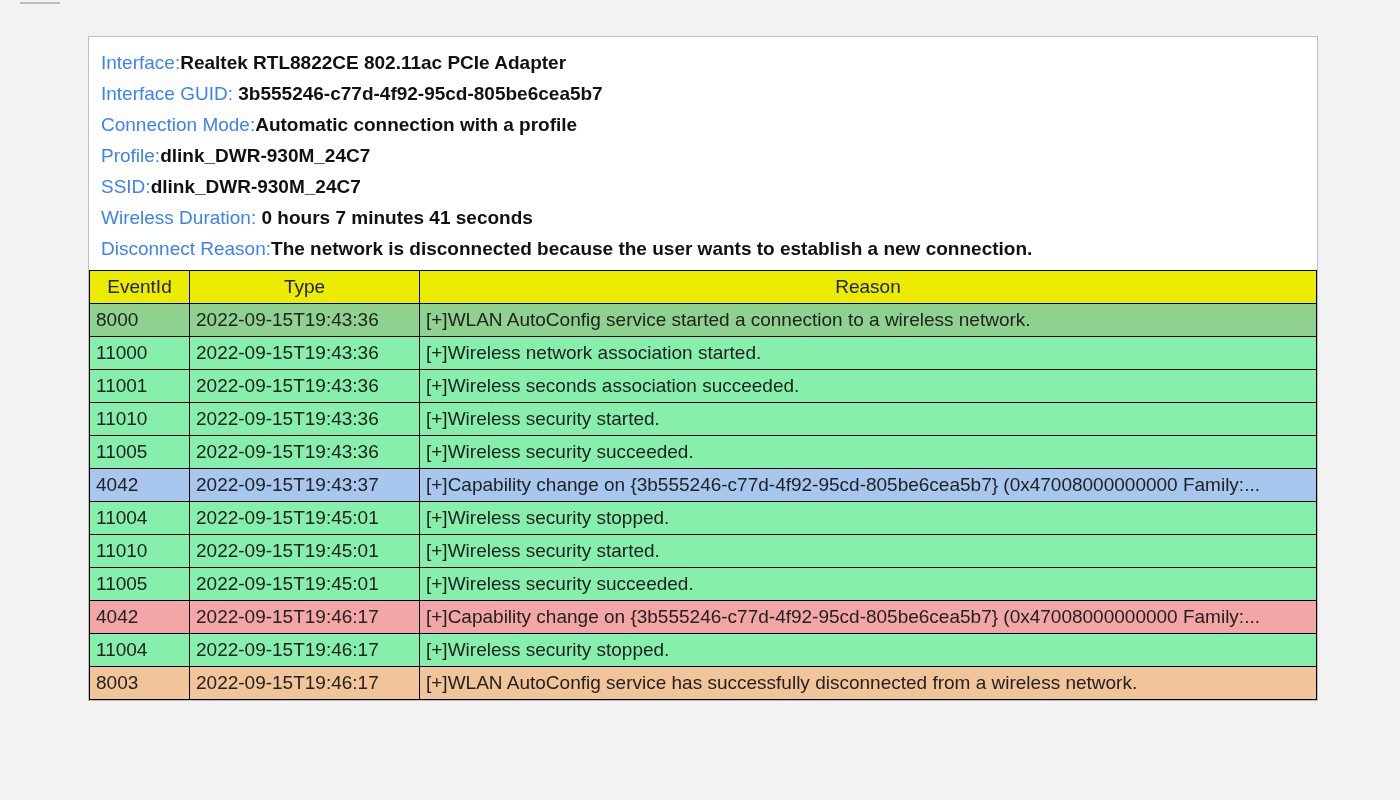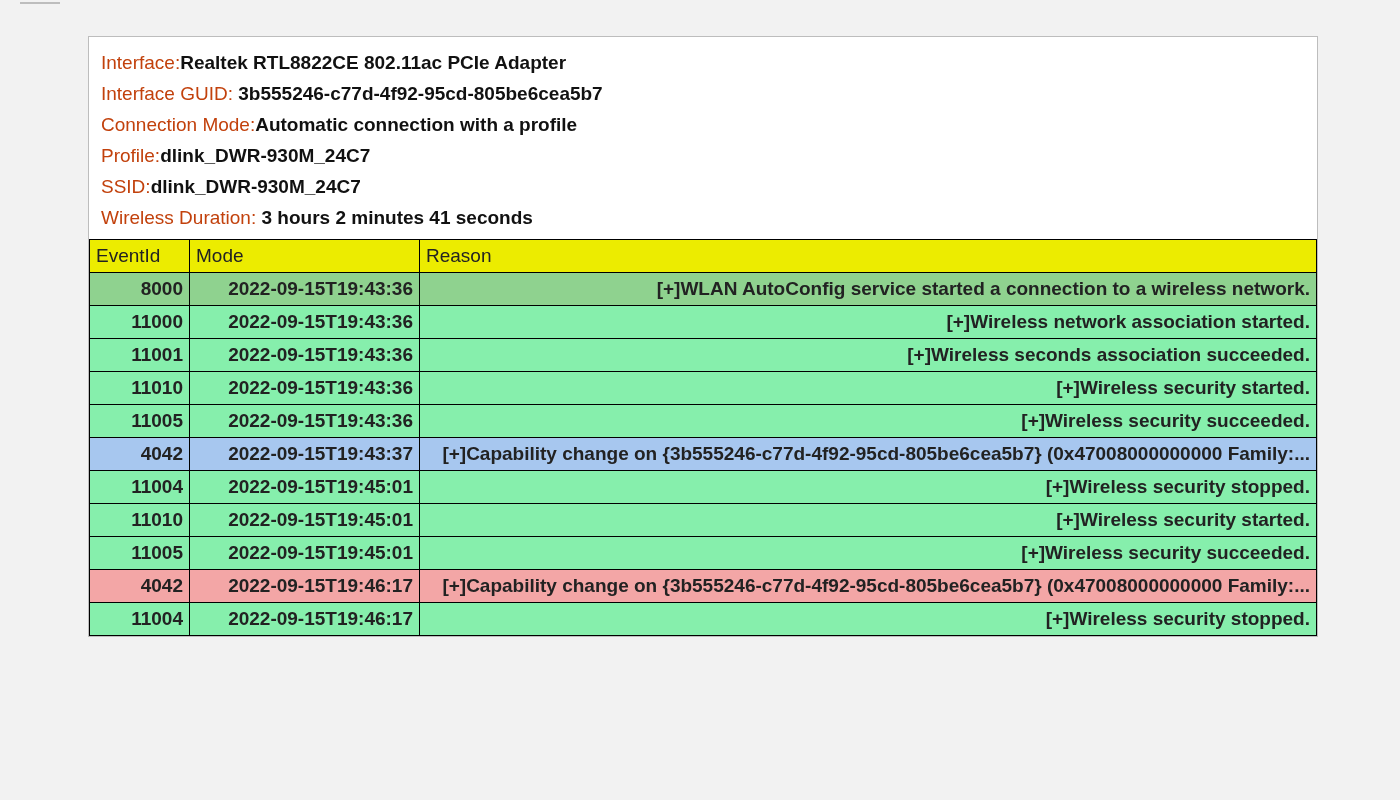--- a/index.html
+++ b/index.html
@@ -26,47 +26,47 @@
   .info {
     padding: 0 12px 6px 12px;
   }
   .info-row {
     line-height: 31px;
     white-space: nowrap;
     overflow: hidden;
     text-overflow: ellipsis;
   }
   .info-label {
-    color: #c2410c;
+    color: #3b82f6;
     font-weight: 400;
   }
   .info-value {
     color: #111;
     font-weight: 700;
   }
   table.evt {
     width: 100%;
     border-collapse: collapse;
     table-layout: fixed;
   }
   table.evt th, table.evt td {
     border: 1px solid #000;
     padding: 4px 6px;
-    font-weight: 700;
-    text-align: right;
+    font-weight: 400;
+    text-align: left;
     white-space: nowrap;
     overflow: hidden;
     text-overflow: ellipsis;
     height: 24px;
     line-height: 24px;
     font-size: 19px;
   }
   table.evt th {
     background: #ecec00;
-    text-align: left;
+    text-align: center;
     font-weight: 400;
   }
   col.col-id  { width: 100px; }
   col.col-tm  { width: 230px; }
   col.col-msg { }
   td.msg { padding-left: 10px; }
   tr.green  td { background: #8fd28f; }
   tr.blue   td { background: #a7c7ef; }
   tr.red    td { background: #f3a6a6; }
   tr.orange td { background: #f2c49a; }
@@ -97,34 +97,37 @@
     <div class="info-row">
       <span class="info-label">Connection Mode:</span><span class="info-value">Automatic connection with a profile</span>
     </div>
     <div class="info-row">
       <span class="info-label">Profile:</span><span class="info-value">dlink_DWR-930M_24C7</span>
     </div>
     <div class="info-row">
       <span class="info-label">SSID:</span><span class="info-value">dlink_DWR-930M_24C7</span>
     </div>
     <div class="info-row">
-      <span class="info-label">Wireless Duration: </span><span class="info-value">3 hours 2 minutes 41 seconds</span>
+      <span class="info-label">Wireless Duration: </span><span class="info-value">0 hours 7 minutes 41 seconds</span>
+    </div>
+    <div class="info-row">
+      <span class="info-label">Disconnect Reason:</span><span class="info-value">The network is disconnected because the user wants to establish a new connection.</span>
     </div>
   </div>
 
   <table class="evt">
     <colgroup>
       <col class="col-id">
         <col class="col-tm">
         <col class="col-msg">
     </colgroup>
     <thead>
       <tr>
         <th>EventId</th>
-        <th>Mode</th>
+        <th>Type</th>
         <th>Reason</th>
       </tr>
     </thead>
     <tbody id="evt-body">
         <tr class="green">
           <td>8000</td>
           <td>2022-09-15T19:43:36</td>
           <td class="msg">[+]WLAN AutoConfig service started a connection to a wireless network.</td>
         </tr>
         <tr class="white">
@@ -170,16 +173,21 @@
         <tr class="red">
           <td>4042</td>
           <td>2022-09-15T19:46:17</td>
           <td class="msg">[+]Capability change on {3b555246-c77d-4f92-95cd-805be6cea5b7} (0x47008000000000 Family:...</td>
         </tr>
         <tr class="white">
           <td>11004</td>
           <td>2022-09-15T19:46:17</td>
           <td class="msg">[+]Wireless security stopped.</td>
         </tr>
+        <tr class="orange">
+          <td>8003</td>
+          <td>2022-09-15T19:46:17</td>
+          <td class="msg">[+]WLAN AutoConfig service has successfully disconnected from a wireless network.</td>
+        </tr>
       </tbody>
   </table>
 
 </div>
 
 </body></html>

